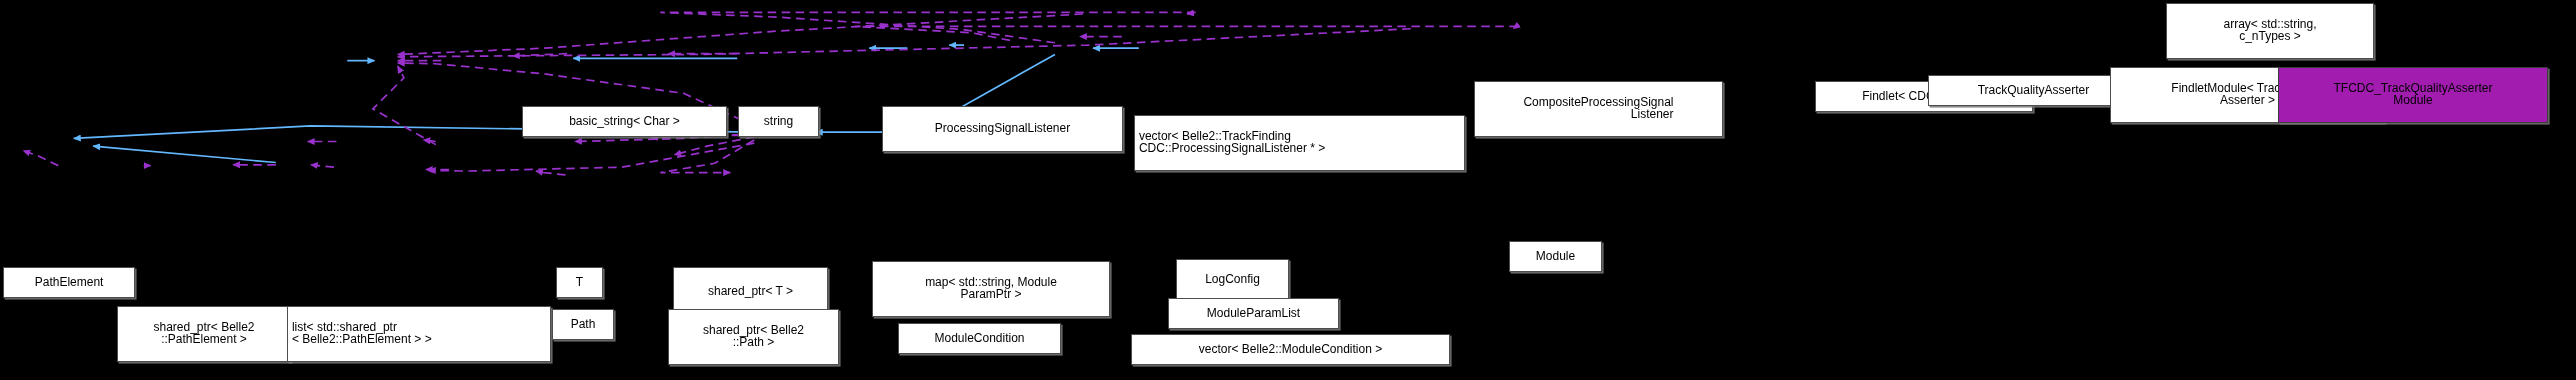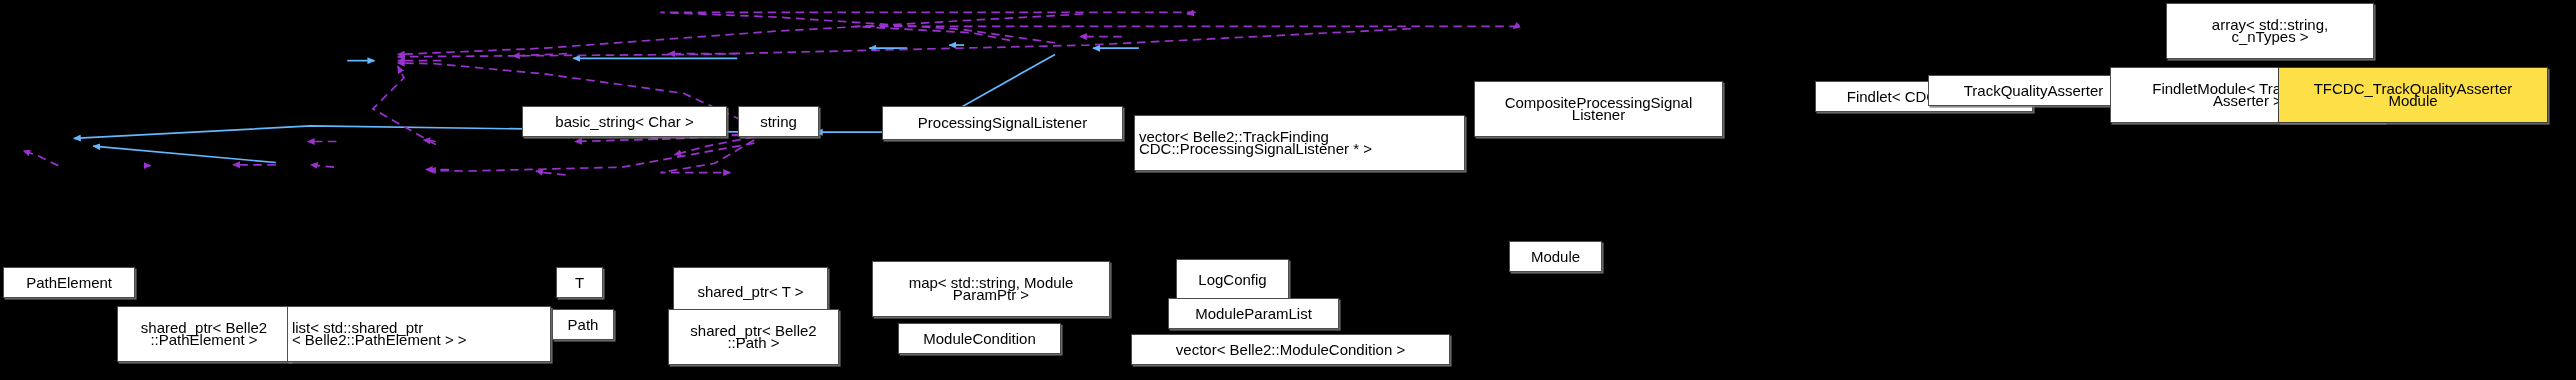--- a/index.html
+++ b/index.html
@@ -21,36 +21,36 @@
     width: 2576px;
     height: 381px;
     pointer-events: none;
   }
   .node {
     position: absolute;
     box-sizing: border-box;
     background: #ffffff;
     border: 0.8px solid #4d4d4d;
     color: #000000;
-    font-size: 15px;
+    font-size: 12px;
     line-height: 11.7px;
     display: flex;
     align-items: center;
     justify-content: center;
     text-align: center;
     box-shadow: 1.6px 1.6px 0 rgba(120,120,120,0.85);
     white-space: pre;
     padding: 0 3.9px;
   }
   .node.left-text {
     justify-content: flex-start;
     text-align: left;
   }
   .node.highlight {
-    background: #fde047;
+    background: #a21caf;
     border: 0.8px solid #3c3c3c;
   }
 </style>
 </head>
 <body>
 
 <div id="canvas">
 
   <svg class="edges" viewBox="0 0 3316 490" preserveAspectRatio="none" xmlns="http://www.w3.org/2000/svg">
     <defs>
@@ -98,24 +98,24 @@
       <path d="M185,213 L194,213"></path>
       <path d="M75,213 L48,200 L30,194"></path>
     </g>
   </svg>
 
   <div class="nodes-layer">
       <div class="node" style="left: 2166px; top: 3.1px; width: 208px; height: 56px;">array&lt; std::string,
 c_nTypes &gt;</div>
       <div class="node" style="left: 522px; top: 106px; width: 205px; height: 31px;">basic_string&lt; Char &gt;</div>
       <div class="node" style="left: 694px; top: 106px; width: 81px; height: 31px; margin-left: 44px;">string</div>
-      <div class="node" style="left: 882px; top: 106px; width: 241px; height: 34px;">ProcessingSignalListener</div>
+      <div class="node" style="left: 882px; top: 106px; width: 241px; height: 46px;">ProcessingSignalListener</div>
       <div class="node left-text" style="left: 1134px; top: 79px; width: 331px; height: 56px; margin-top: 36px;">vector&lt; Belle2::TrackFinding
 CDC::ProcessingSignalListener * &gt;</div>
-      <div class="node" style="left: 1474px; top: 81px; width: 249px; height: 56px;">CompositeProcessingSignal
+      <div class="node" style="left: 1474px; top: 81px; width: 249px; height: 56px; text-align: right;">CompositeProcessingSignal
 Listener</div>
       <div class="node" style="left: 1815px; top: 81px; width: 218px; height: 31px;">Findlet&lt; CDCTrack &amp; &gt;</div>
       <div class="node" style="left: 1928px; top: 75px; width: 211px; height: 31px;">TrackQualityAsserter</div>
       <div class="node" style="left: 2110px; top: 67px; width: 275px; height: 56px;">FindletModule&lt; TrackQuality
 Asserter &gt;</div>
       <div class="node highlight" style="left: 2278px; top: 67px; width: 270px; height: 56px;">TFCDC_TrackQualityAsserter
 Module</div>
       <div class="node" style="left: 1509px; top: 241px; width: 93px; height: 31px;">Module</div>
       <div class="node" style="left: 3.1px; top: 267px; width: 132px; height: 31px;">PathElement</div>
       <div class="node" style="left: 117px; top: 306px; width: 174px; height: 56px;">shared_ptr&lt; Belle2

